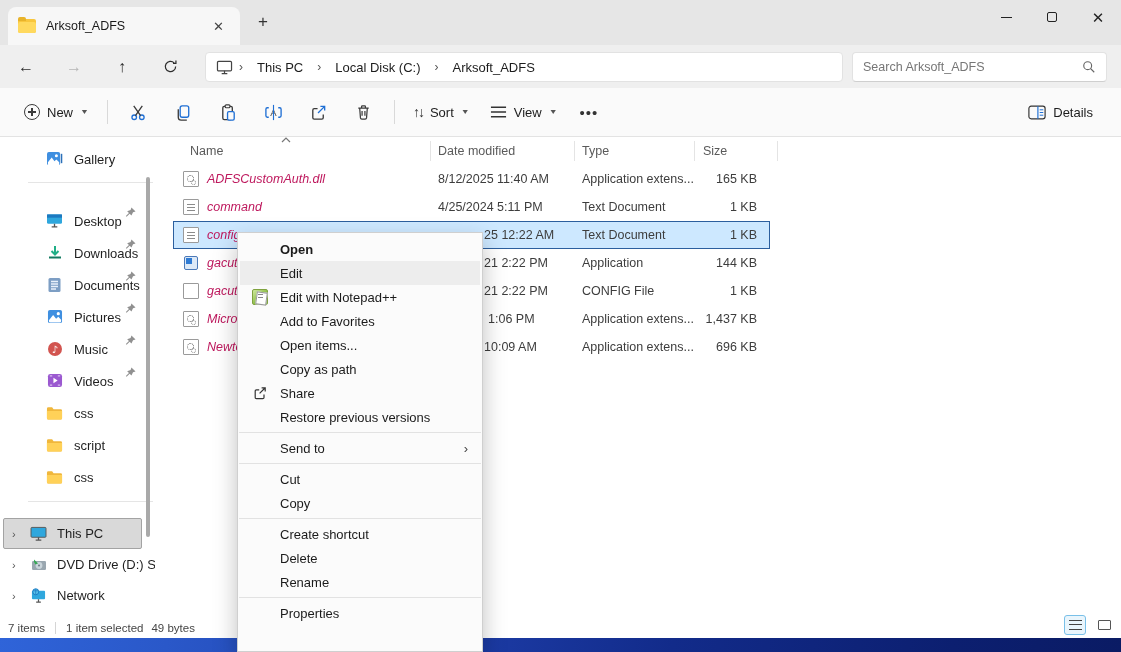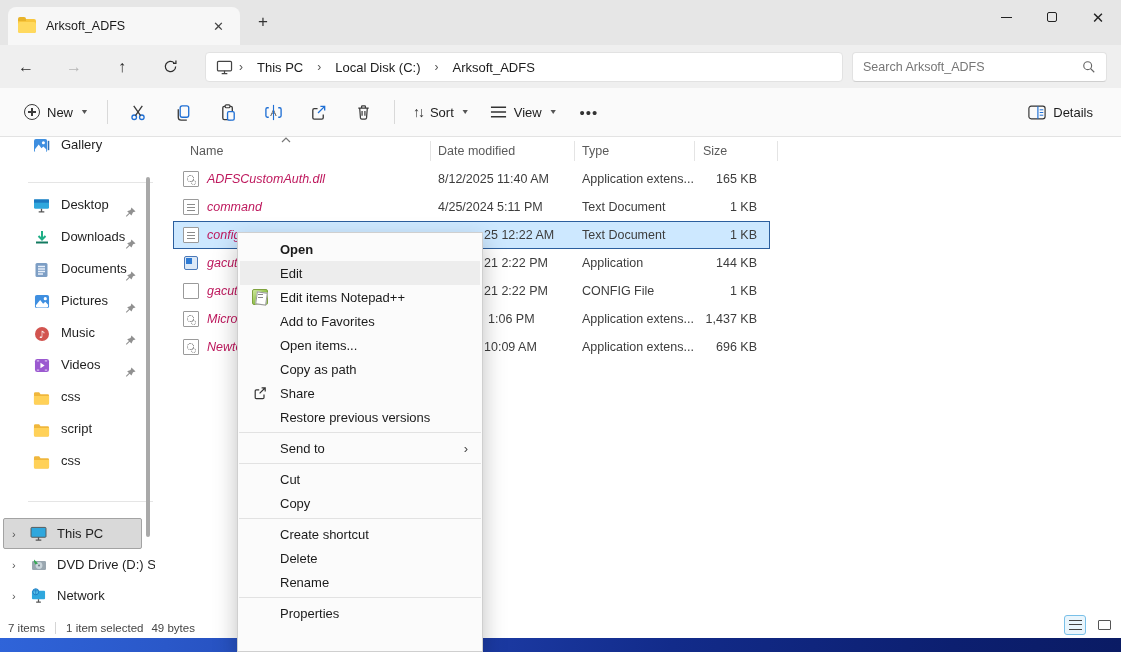--- a/index.html
+++ b/index.html
@@ -73,21 +73,21 @@
   .plus-circle:after { left:6.4px; top:3px; width:1.3px; height:8px; }
   .tb-more { font-size:15px; letter-spacing:1px; color:#333; padding:6px 12px; }
   .tb-details { margin-left:auto; margin-right:18px; }
   .sort-glyph { font-size:14px; color:#333; letter-spacing:-2px; }
 
   
   .body { position:absolute; left:0; top:137px; width:1121px; height:473px; background:#ffffff; }
 
   
   .sidebar { position:absolute; left:0; top:0; width:165px; height:473px; font-size:13px; }
-  .side-item { display:flex; align-items:flex-start; height:32px; padding-left:33px; position:relative; border-radius:4px; }
+  .side-item { display:flex; align-items:flex-end; height:32px; padding-left:46px; position:relative; border-radius:4px; }
   .side-item .s-icon { width:17px; height:17px; margin-right:11px; flex:none; display:flex; align-items:center; justify-content:center; }
   .side-item .pin { position:absolute; right:28px; top:9px; width:13px; height:13px; opacity:.75; }
   .side-sep { height:1px; background:#e5e5e5; margin:15px 12px 14px 28px; }
   .side-item.gallery { height:30px; }
   .tree-item { display:flex; align-items:center; height:31px; padding-left:12px; position:relative; }
   .tree-item .tw { width:10px; font-size:11px; color:#555; margin-right:8px; }
   .tree-item .s-icon { width:17px; height:17px; margin-right:10px; display:flex; align-items:center; justify-content:center; }
   .tree-item.selected { background:#d9d9d9; border:1px solid #a3a3a3; width:139px; margin-left:3px; padding-left:8px; border-radius:2px; }
   .tree-item .label-clip { white-space:nowrap; overflow:hidden; max-width:98px; }
   .side-scrollbar { position:absolute; left:146px; top:40px; width:3.5px; height:360px; background:#a9a9a9; border-radius:2px; }
@@ -555,21 +555,21 @@
     </div>
   </div>
 
   <div class="context-menu">
     <div class="cm-item bold">Open</div>
     <div class="cm-item hover">Edit</div>
     <div class="cm-item">
       <span class="cm-icon">
           <span class="npp"></span>
         </span>
-      <span>Edit items Notepad++</span>
+      <span>Edit with Notepad++</span>
     </div>
     <div class="cm-item">Add to Favorites</div>
     <div class="cm-item">Open items...</div>
     <div class="cm-item">Copy as path</div>
     <div class="cm-item">
       <span class="cm-icon">
         <svg width="16" height="16" viewBox="0 0 20 20">
             <path d="M9 6H5.5A1.5 1.5 0 0 0 4 7.5v8A1.5 1.5 0 0 0 5.5 17h8a1.5 1.5 0 0 0 1.5-1.5V12" fill="none" stroke="#333" stroke-width="1.5"></path>
             <path d="M12 3.5h4.5V8M16.2 3.8L9.5 10.5" fill="none" stroke="#333" stroke-width="1.5"></path>
           </svg>

